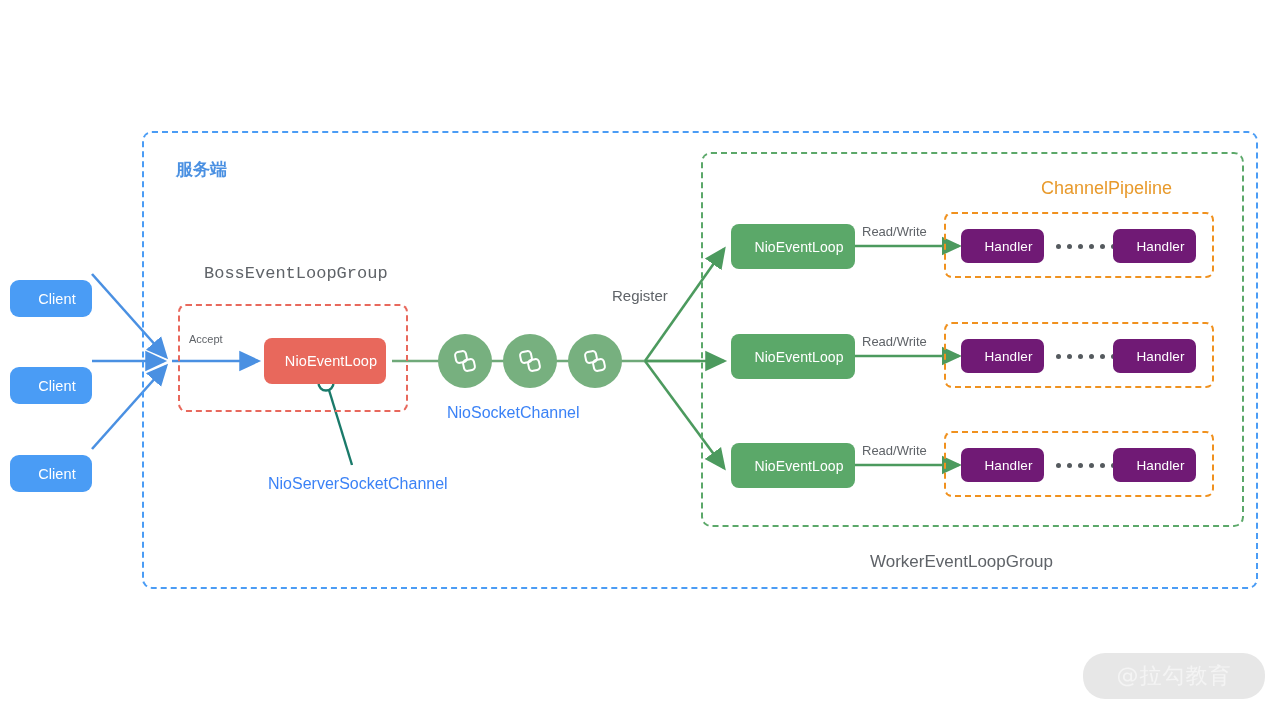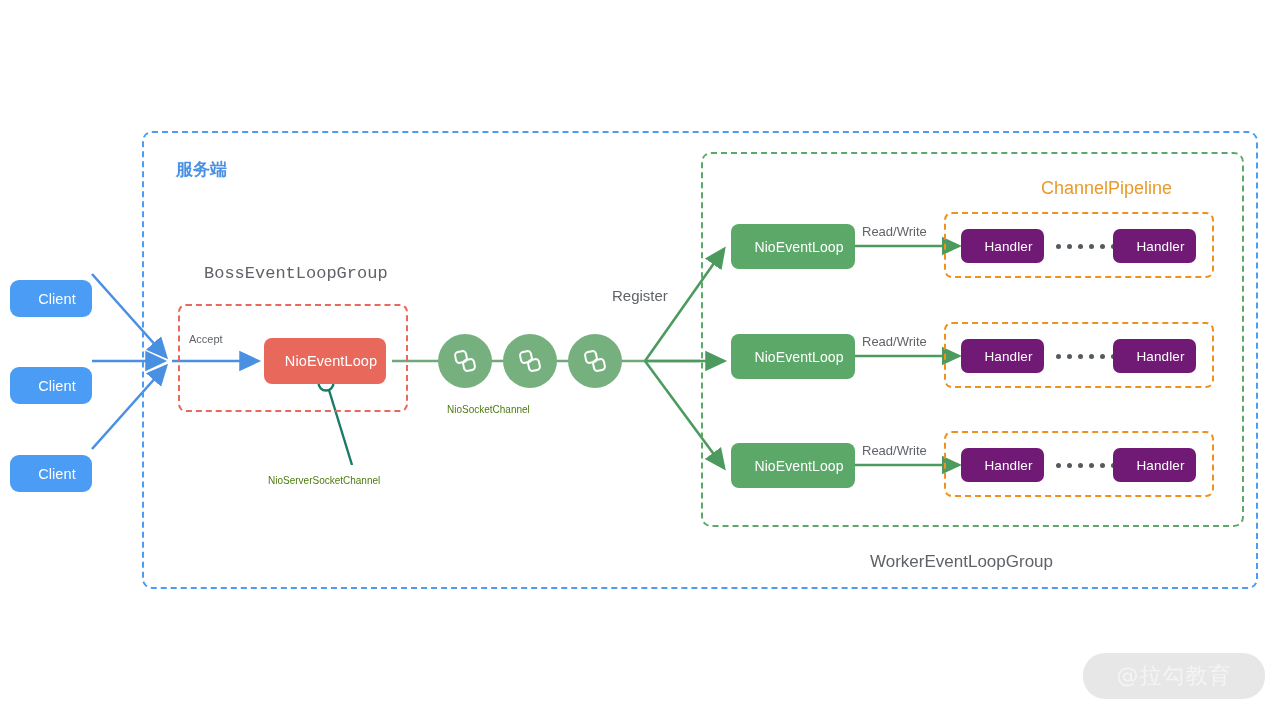--- a/index.html
+++ b/index.html
@@ -39,21 +39,21 @@
     position:absolute;width:54px;height:54px;border-radius:50%;
     background:#77B07F;display:flex;align-items:center;justify-content:center;
   }
 
   
   .lbl{position:absolute;white-space:nowrap;color:#5F6368;font-size:16px;}
   .lbl-server{color:#4A90E2;font-size:17px;font-weight:700;}
   .lbl-group{font-size:17px;color:#5F6368;}
   .lbl-small{font-size:13px;color:#5F6368;}
   .lbl-pipeline{color:#E89A2C;font-size:18px;margin-left:20px;}
-  .lbl-nssc{font-size:10px;color:#4d7c0f;}
+  .lbl-nssc{font-size:16px;color:#3b82f6;}
 
   
   .dots{position:absolute;display:flex;gap:6px;align-items:center;}
   .dots i{display:block;width:5px;height:5px;border-radius:50%;background:#555a5e;}
 
   
   .watermark{
     position:absolute;border-radius:22px;background:#E7E7E7;
     display:flex;align-items:center;justify-content:center;
     color:#F4F4F4;font-size:22px;letter-spacing:1px;

